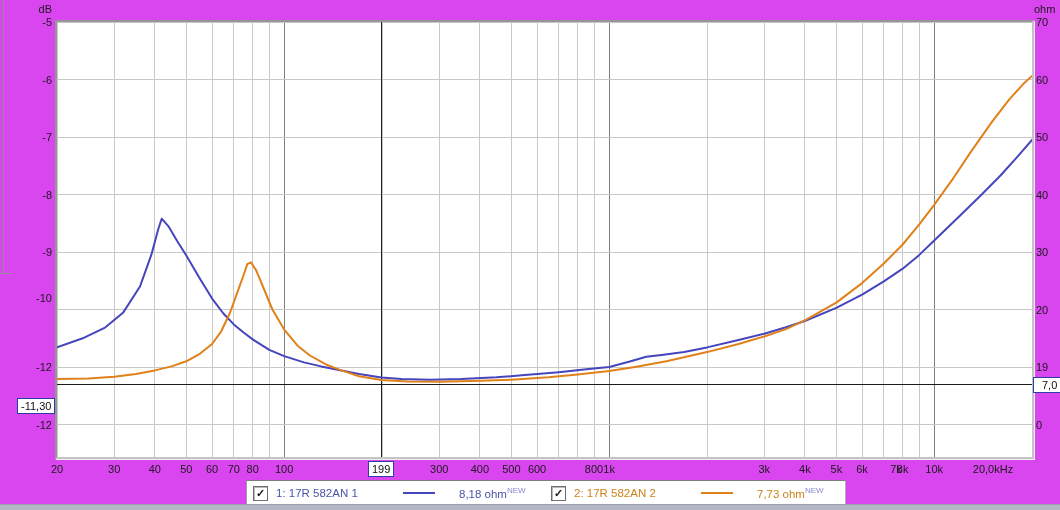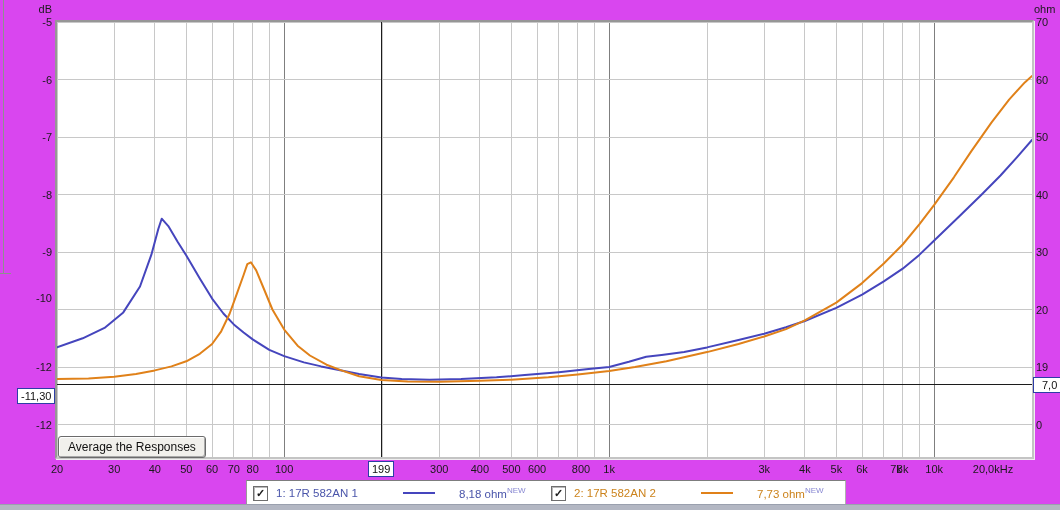--- a/index.html
+++ b/index.html
@@ -20,21 +20,21 @@
   .unit.ohm{left:1034px;}
   
   .ylab{position:absolute;height:14px;line-height:14px;font-size:11px;color:#1a1a1a;}
   .ylab.left{left:14px;width:38px;text-align:right;}
   .ylab.right{left:1036px;text-align:left;}
   .xlab{position:absolute;top:462px;height:14px;line-height:14px;font-size:11px;color:#1a1a1a;
         transform:translateX(-50%);white-space:nowrap;}
   
   .marker{position:absolute;background:#ffffff;border:1px solid #2d3da6;height:14px;line-height:14px;
           padding:0 3px;font-size:11px;color:#101010;white-space:nowrap;}
-  .marker.db-marker{left:17px;top:388px;}
+  .marker.db-marker{left:17px;top:398px;}
   .marker.ohm-marker{left:1033px;top:377px;padding-left:8px;}
   .marker.freq-marker{left:368px;top:461px;}
   
   .avg-button{position:absolute;left:58px;top:436px;height:22px;padding:0 9px;
           background:#f1f0ec;border:1px solid #6b6b6b;border-radius:3px;
           box-shadow:inset 1px 1px 0 #ffffff, inset -1px -1px 0 #a9a9a9;
           font-family:"Liberation Sans",sans-serif;font-size:12px;color:#111;line-height:20px;cursor:default;}
   
   .legend-bar{position:absolute;left:246px;top:480px;width:598px;height:24px;background:#ffffff;
           border:1px solid;border-color:#7d7d7d #b0b0b0 #b0b0b0 #9a9a9a;display:flex;align-items:center;}
@@ -132,38 +132,37 @@
       <div class="xlab" style="left: 154.835px;">40</div>
       <div class="xlab" style="left: 186.331px;">50</div>
       <div class="xlab" style="left: 212.064px;">60</div>
       <div class="xlab" style="left: 233.822px;">70</div>
       <div class="xlab" style="left: 252.669px;">80</div>
       <div class="xlab" style="left: 284.165px;">100</div>
       <div class="xlab" style="left: 439.23px;">300</div>
       <div class="xlab" style="left: 479.835px;">400</div>
       <div class="xlab" style="left: 511.331px;">500</div>
       <div class="xlab" style="left: 537.064px;">600</div>
-      <div class="xlab" style="left: 581px;">800</div>
+      <div class="xlab" style="left: 594px;">800</div>
       <div class="xlab" style="left: 609.165px;">1k</div>
       <div class="xlab" style="left: 707px; margin-top: 36px;">2k</div>
       <div class="xlab" style="left: 764.23px;">3k</div>
       <div class="xlab" style="left: 804.835px;">4k</div>
       <div class="xlab" style="left: 836.331px;">5k</div>
       <div class="xlab" style="left: 862.064px;">6k</div>
       <div class="xlab" style="left: 896px; text-align: center;">7k</div>
       <div class="xlab" style="left: 902.669px;">8k</div>
       <div class="xlab" style="left: 934.165px;">10k</div>
       <div class="xlab" style="left: 993px;">20,0kHz</div>
     </div>
 
   <div class="marker db-marker">-11,30</div>
   <div class="marker ohm-marker">7,0</div>
   <div class="marker freq-marker">199</div>
 
-  <button class="avg-button">Average the Responses</button>
 
   <div class="legend-bar">
     <div class="legend-item">
       <span class="cbx">✓</span>
       <span class="legend-name c1">1: 17R 582AN 1</span>
       <span class="legend-swatch" id="swatch1" style="background: rgb(69, 69, 189);"></span>
       <span class="legend-value c1"><span>8,18 ohm</span><span class="sup-new">NEW</span></span>
     </div>
     <div class="legend-item">
       <span class="cbx">✓</span>

